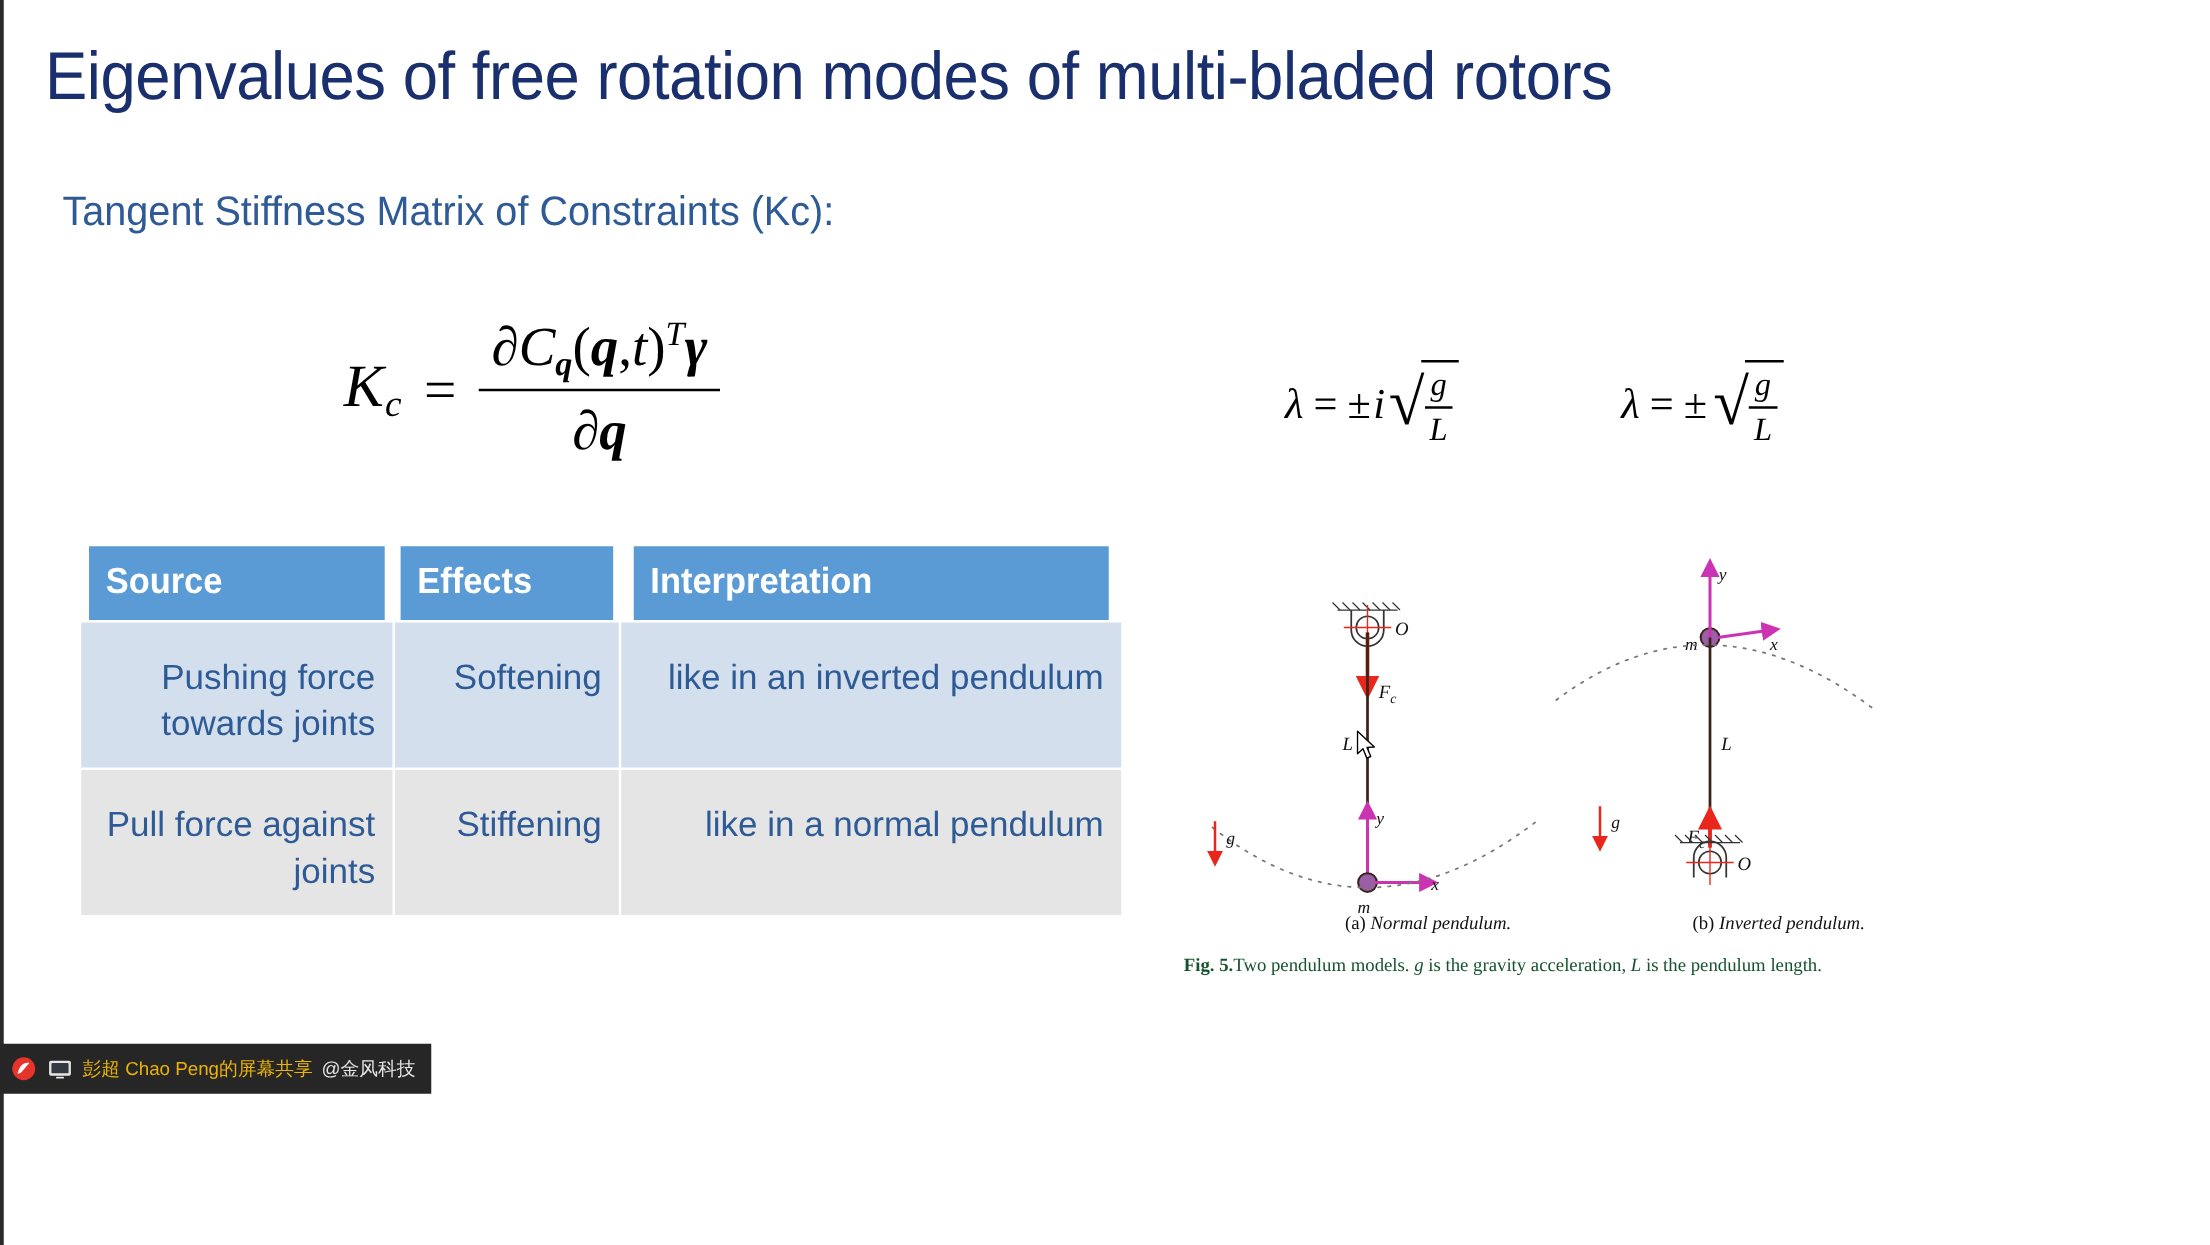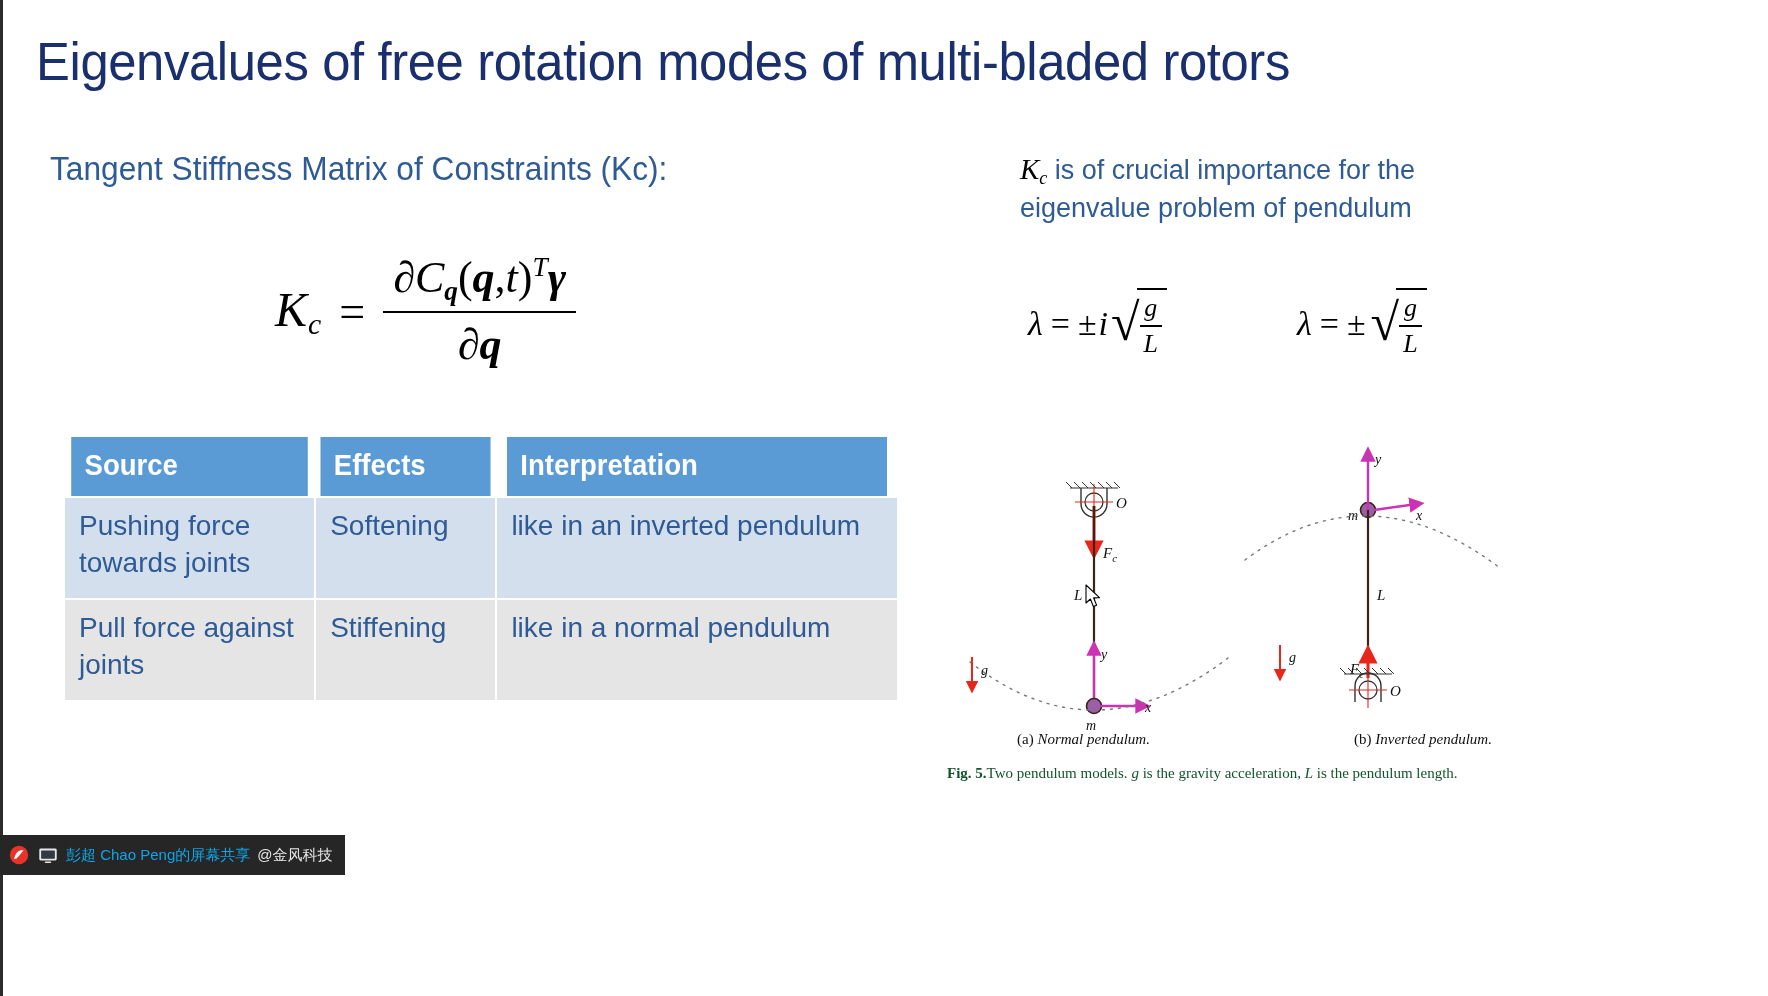--- a/index.html
+++ b/index.html
@@ -92,22 +92,22 @@
     font-size: 29px;
     font-weight: bold;
     text-align: left;
     padding: 12px 14px 14px 14px;
     vertical-align: middle;
     transform: scaleX(0.95);
   }
   #kc-table td {
     color: #2e5b96;
     font-size: 28px;
-    text-align: left;
-    padding: 10px 14px 16px 14px;
+    text-align: right;
+    padding: 26px 14px 16px 14px;
     vertical-align: top;
     line-height: 1.32;
   }
   #kc-table tr.row-a td { background: #d3dfed; }
   #kc-table tr.row-b td { background: #e5e5e5; }
   #kc-table col.c1 { width: 252px; }
   #kc-table col.c2 { width: 180px; }
   #kc-table col.c3 { width: 404px; }
 
   
@@ -173,21 +173,21 @@
     color: #14532d;
   }
   #fig-caption b { font-weight: bold; }
   #fig-caption i { font-style: italic; }
   .sub-cap-a, .sub-cap-b {
     position: absolute;
     font-family: "Liberation Serif", "DejaVu Serif", serif;
     font-size: 15px; color: #111;
     white-space: nowrap;
   }
-  .sub-cap-a { left: 1017px; top: 731px; }
+  .sub-cap-a { left: 1076px; top: 731px; }
   .sub-cap-b { left: 1354px; top: 731px; }
   .sub-cap-a i, .sub-cap-b i { font-style: italic; }
 
   
   #cursor {
     position: absolute;
     left: 1085px; top: 584px;
     width: 18px; height: 26px;
     pointer-events: none;
   }
@@ -197,21 +197,21 @@
     position: absolute;
     left: 0; bottom: 0;
     width: 345px; height: 40px;
     background: #262626;
     display: flex; align-items: center;
     padding: 0 8px;
     box-sizing: border-box;
     gap: 7px;
   }
   #taskbar .tb-text {
-    color: #0ea5e9;
+    color: #eab308;
     font-size: 15px;
     white-space: nowrap;
   }
   #taskbar .tb-company {
     color: #e5e5e5;
     font-size: 15px;
     white-space: nowrap;
   }
   .tb-icon { width: 22px; height: 22px; flex: 0 0 auto; }
   #taskbar-rest {
@@ -262,21 +262,20 @@
         <td>like in an inverted pendulum</td>
       </tr>
       <tr class="row-b">
         <td>Pull force against joints</td>
         <td>Stiffening</td>
         <td>like in a normal pendulum</td>
       </tr>
     </tbody>
   </table>
 
-  <div id="rt-note"><span class="kc-inline"><span>K</span><span class="sub">c</span></span><span> is of crucial importance for the eigenvalue problem of pendulum</span></div>
 
   <div class="eig" id="eig1">
     <span class="lam">λ</span>
     <span class="eqs">=</span>
     <span class="pm">±</span>
     <span class="ii">i</span>
     <span class="radical">
       <span class="sign">√</span>
       <span class="body">
         <span class="rnum">g</span>

